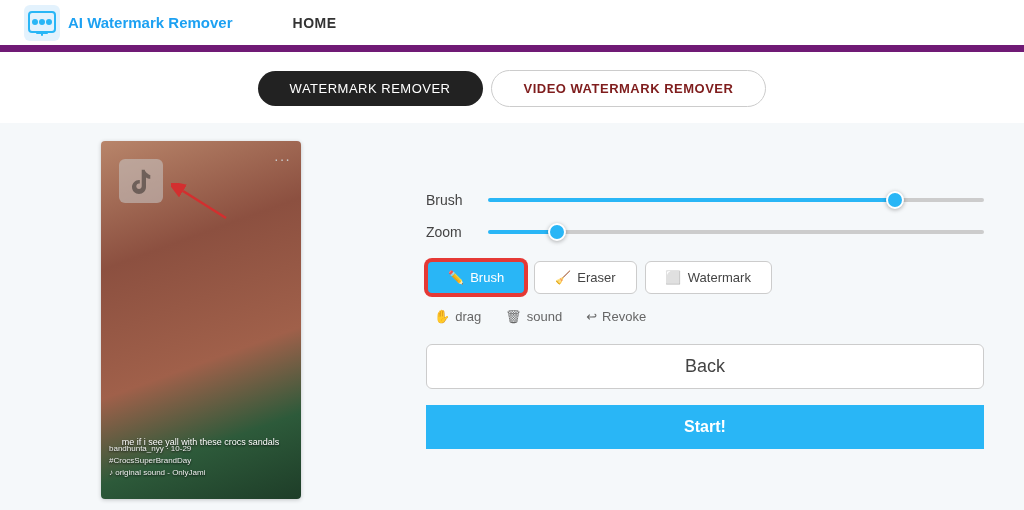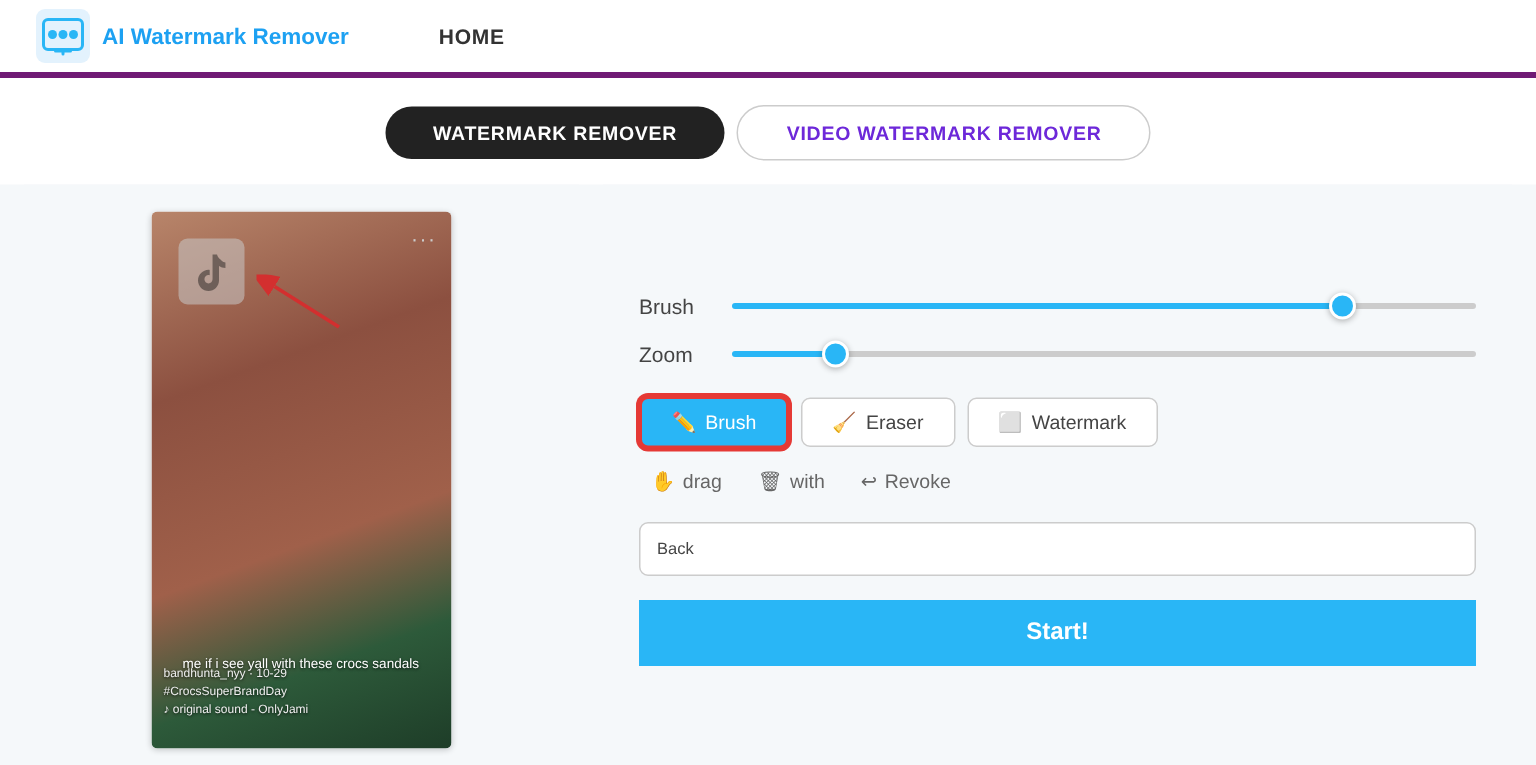--- a/index.html
+++ b/index.html
@@ -4,21 +4,21 @@
   <style>
     * { box-sizing: border-box; margin: 0; padding: 0; }
     body { font-family: Arial, sans-serif; background: #fff; color: #333; width: 1024px; height: 510px; overflow: hidden; }
 
     
     .header {
       display: flex;
       align-items: center;
       padding: 0 24px;
       height: 52px;
-      border-bottom: 4px solid #701a75;
+      border-bottom: 7px solid #701a75;
     }
     .logo-area {
       display: flex;
       align-items: center;
       gap: 8px;
       margin-right: 60px;
     }
     .logo-icon {
       width: 36px;
       height: 36px;
@@ -44,27 +44,27 @@
       gap: 0;
       padding: 18px 0 16px;
     }
     .tab-active {
       background: #222;
       color: #fff;
       border: none;
       border-radius: 30px;
       padding: 10px 32px;
       font-size: 13px;
-      font-weight: bold;
+      font-weight: normal;
       letter-spacing: 0.5px;
       cursor: pointer;
     }
     .tab-inactive {
       background: #fff;
-      color: #6d28d9;
+      color: #7f1d1d;
       border: 1.5px solid #ccc;
       border-radius: 30px;
       padding: 10px 32px;
       font-size: 13px;
       font-weight: bold;
       letter-spacing: 0.5px;
       cursor: pointer;
       margin-left: 8px;
     }
 
@@ -249,24 +249,24 @@
       cursor: pointer;
     }
 
     
     .back-btn {
       width: 100%;
       padding: 11px;
       border: 1.5px solid #ccc;
       border-radius: 6px;
       background: #fff;
-      font-size: 11px;
+      font-size: 18px;
       color: #444;
       cursor: pointer;
-      text-align: left;
+      text-align: center;
       margin-top: 8px;
     }
     .start-btn {
       width: 100%;
       padding: 13px;
       border: none;
       border-radius: 0;
       background: #29b6f6;
       color: #fff;
       font-size: 16px;
@@ -366,21 +366,21 @@
       </button>
     </div>
 
     <div class="action-row">
       <span class="action-item">
         <span>✋</span>
         <span>drag</span>
       </span>
       <span class="action-item">
         <span>🗑</span>
-        <span>with</span>
+        <span>sound</span>
       </span>
       <span class="action-item">
         <span>↩</span>
         <span>Revoke</span>
       </span>
     </div>
 
     <button class="back-btn">Back</button>
 
     <button class="start-btn">Start!</button>

